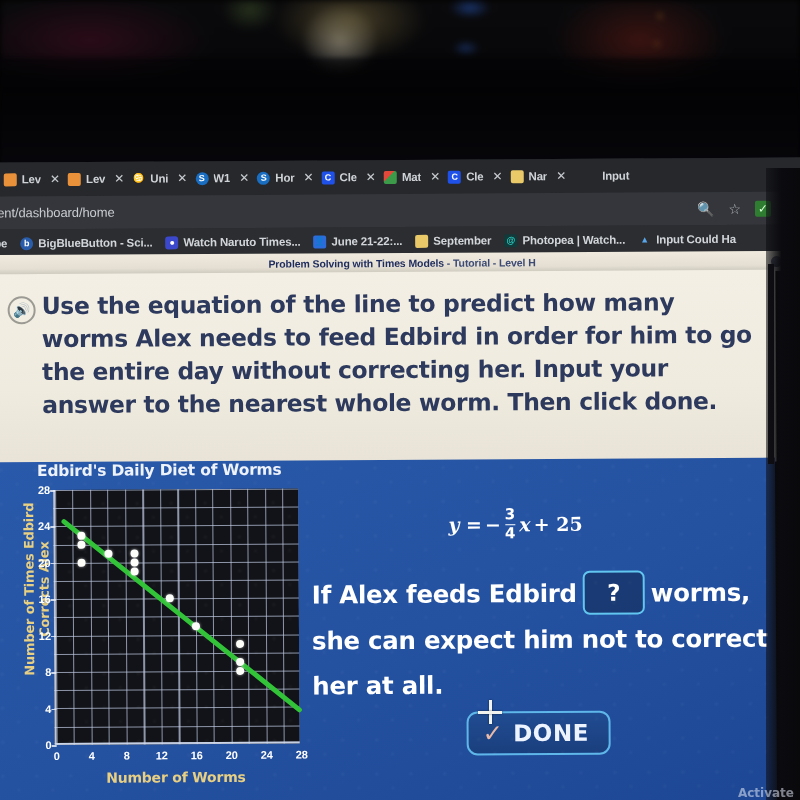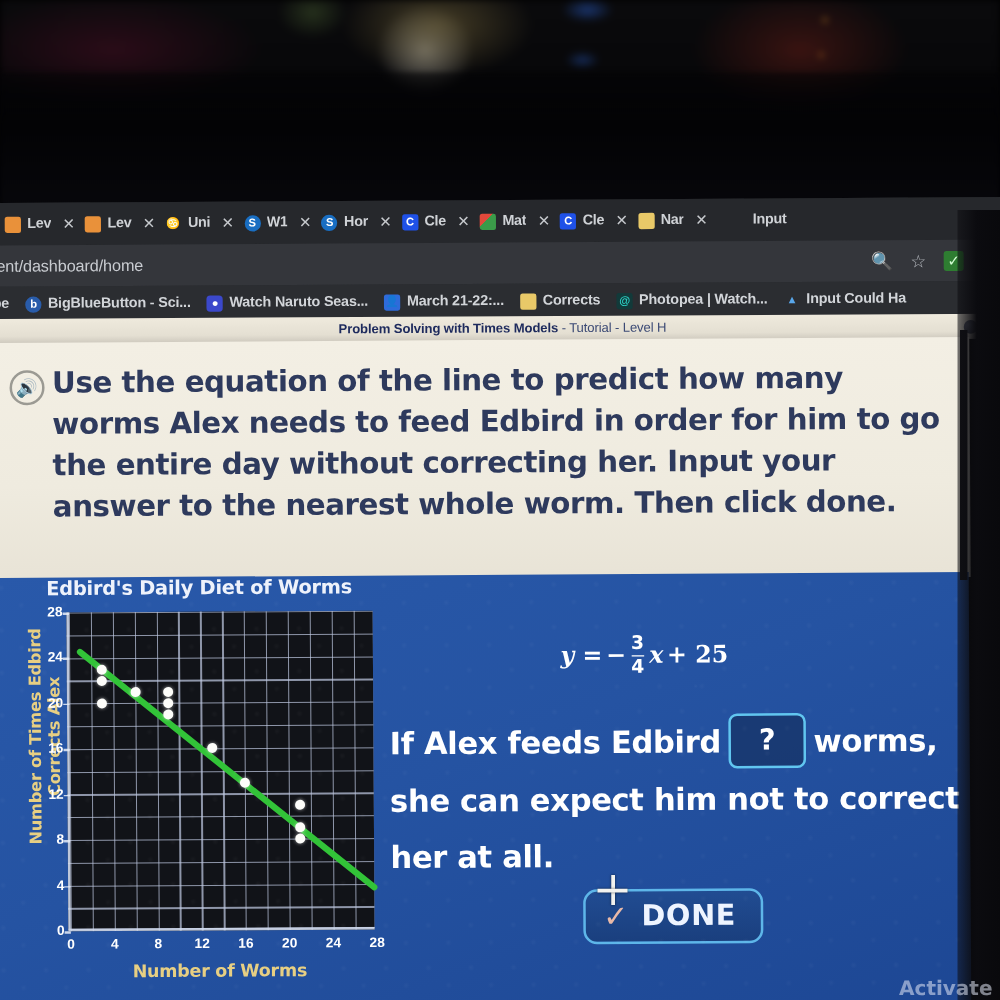--- a/index.html
+++ b/index.html
@@ -117,21 +117,21 @@
   
   .title-bar {
     position: absolute; left: -4px; top: 253px; width: 812px; height: 20px;
     background: linear-gradient(180deg,#efeadd,#e4dfd2 70%,#cdc8bd);
     transform: rotate(-0.3deg);
     display: flex; align-items: center; justify-content: center;
   }
   .title-bar .tt {
     font-size: 10.5px; font-weight: 700; color: #1d2a5c; letter-spacing: -0.1px;
   }
-  .title-bar .tt .sub { color: #3c4a74; font-weight: 400; }
+  .title-bar .tt .sub { color: #3c4a74; font-weight: 700; }
   .title-knob {
     position: absolute; right: 26px; top: 5px;
     width: 11px; height: 11px; border-radius: 50%;
     background: radial-gradient(circle at 35% 32%, #6d7385, #373b47);
   }
 
   
   .question-panel {
     position: absolute; left: -4px; top: 272px; width: 780px; height: 192px;
     background: linear-gradient(180deg,#f3efe4, #efebdf 60%, #e8e3d6);
@@ -273,21 +273,21 @@
   }
   .cursor::before { left: 11px; top: 0; width: 2.5px; height: 24px; }
   .cursor::after { left: 0; top: 11px; width: 24px; height: 2.5px; }
 
   .right-dark {
     position: absolute; right: 0; top: 168px; width: 34px; height: 632px;
     background: linear-gradient(90deg, rgba(12,12,16,0.55), #0b0b0f 45%, #09090c);
   }
   .activate {
     position: absolute; right: 6px; bottom: 0px;
-    color: rgba(225,232,245,0.55); font-size: 16px; font-weight: 600;
+    color: rgba(225,232,245,0.55); font-size: 12px; font-weight: 600;
     font-family: "DejaVu Sans", sans-serif; white-space: nowrap;
   }
   .panel-gap {
     position: absolute; left: 768px; top: 264px; width: 6px; height: 200px;
     background: #141418;
   }
 </style>
 </head>
 <body>
 
@@ -362,29 +362,29 @@
     <div class="bookmarks">
       <div class="bm" style="margin-left:-2px">
         <span>be</span>
       </div>
       <div class="bm">
         <span class="bmico" style="background:#2a5ca8;border-radius:50%">b</span>
         <span>BigBlueButton - Sci...</span>
       </div>
       <div class="bm">
         <span class="bmico" style="background:#3b48c9;border-radius:3px">●</span>
-        <span>Watch Naruto Seas...</span>
+        <span>Watch Naruto Times...</span>
       </div>
       <div class="bm">
         <span class="bmico" style="background:#2f6bd8">👤</span>
-        <span>March 21-22:...</span>
+        <span>June 21-22:...</span>
       </div>
       <div class="bm">
         <span class="bmico" style="background:#e8c96a"></span>
-        <span>Corrects</span>
+        <span>September</span>
       </div>
       <div class="bm">
         <span class="bmico" style="background:#133a3a;color:#2fd3c8">@</span>
         <span>Photopea | Watch...</span>
       </div>
       <div class="bm">
         <span class="bmico" style="background:transparent;color:#5aa7e8">▲</span>
         <span>Input Could Ha</span>
       </div>
     </div>

